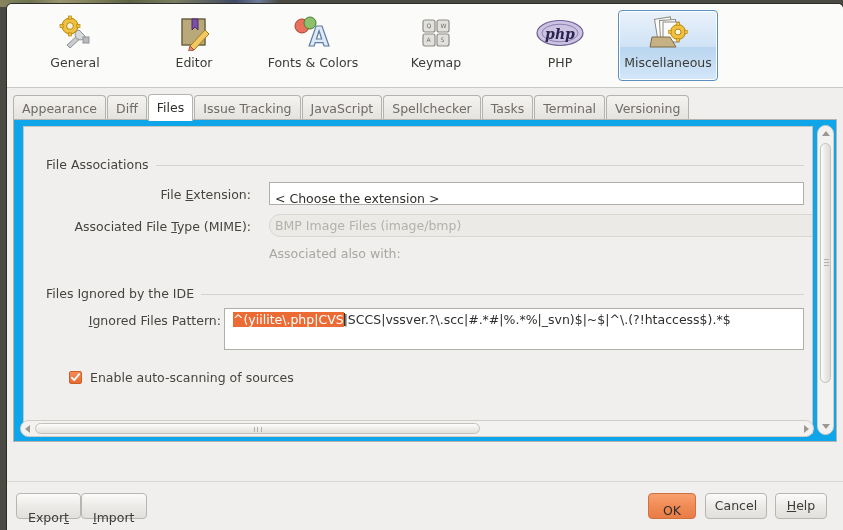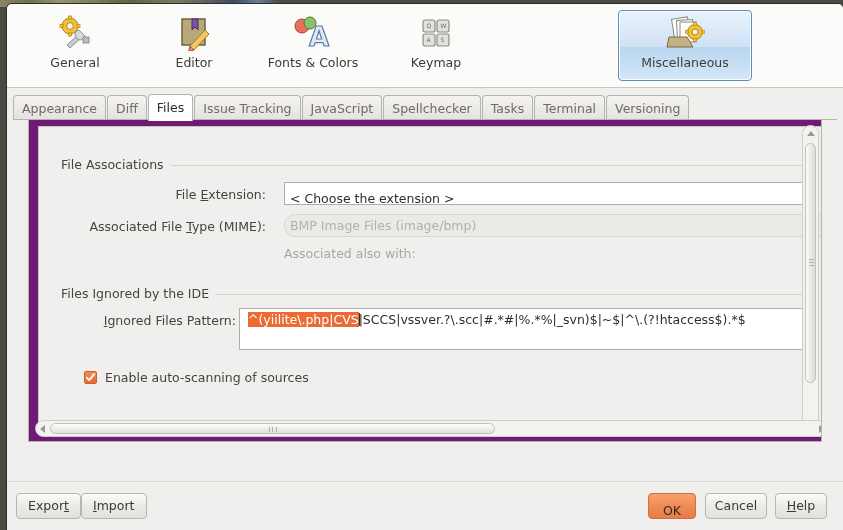--- a/index.html
+++ b/index.html
@@ -148,23 +148,23 @@
     line-height: 26px;
     background: #ffffff;
     color: #2f2e2b;
     z-index: 3;
     margin-bottom: -1px;
   }
 
   
   #panel {
     position: relative;
-    margin: 0 21px;
+    margin: 0 6px;
     height: 322px;
-    background: #701a75;
+    background: #0ea5e9;
     border: 1px solid #b5b3ae;
     border-top: none;
     box-sizing: border-box;
     overflow: hidden;
   }
   #panel-inner {
     position: absolute;
     left: 9px; top: 6px;
     width: 790px;
     height: 308px;
@@ -354,21 +354,21 @@
     left: 0; right: 0; bottom: 0;
     height: 48px;
     background: #f0efed;
     border-top: 1px solid #d9d7d2;
   }
   .btn {
     position: absolute;
     top: 11px;
     height: 26px;
     line-height: 24px;
-    padding: 0 11px;
+    padding: 12px 11px;
     font-size: 12.5px;
     color: #3c3b37;
     background: linear-gradient(180deg, #fbfbfa 0%, #ebeae7 52%, #e2e0dc 100%);
     border: 1px solid #b8b6b1;
     border-radius: 4px;
     box-sizing: border-box;
     cursor: pointer;
     white-space: nowrap;
   }
   .btn.primary {
@@ -445,22 +445,32 @@
             <text x="10.5" y="13">Q</text>
               <text x="24.5" y="13">W</text>
             <text x="10.5" y="27">A</text>
               <text x="24.5" y="27">S</text>
           </g>
         </svg>
       </div>
       <div class="cat-label">Keymap</div>
     </div>
 
-
-    <div class="cat-item selected" style="left:611px;width:134px;">
+    <div class="cat-item" style="left:493px;">
+      <div class="cat-icon">
+        <svg width="54" height="30" viewBox="0 0 54 30" aria-hidden="true">
+          <ellipse cx="27" cy="15" rx="23" ry="12.5" fill="#cbc3e0" stroke="#6a5f96" stroke-width="1.2"></ellipse>
+          <ellipse cx="27" cy="15" rx="18" ry="8.8" fill="none" stroke="#8b81b5" stroke-width="1"></ellipse>
+          <text x="27" y="21" text-anchor="middle" font-family="DejaVu Serif, serif" font-size="14" font-weight="bold" font-style="italic" fill="#2b2452">php</text>
+        </svg>
+      </div>
+      <div class="cat-label">PHP</div>
+    </div>
+
+    <div class="cat-item selected" style="left:611px;width:100px;">
       <div class="cat-icon">
         <svg width="44" height="36" viewBox="0 0 44 36" aria-hidden="true">
           <g fill="#fdfdfb" stroke="#8b8982" stroke-width="1">
             <rect x="10" y="3" width="16" height="20" transform="rotate(-9 18 13)"></rect>
             <rect x="14" y="5" width="16" height="20" transform="rotate(-3 22 15)"></rect>
             <rect x="17" y="7" width="16" height="20"></rect>
           </g>
           <path d="M6 22 h18 l6 10 H4 Z" fill="#c6b184" stroke="#7d6c44" stroke-width="1"></path>
           <circle cx="32" cy="17" r="7.5" fill="#f0c040" stroke="#b8860b" stroke-width="1"></circle>
           <circle cx="32" cy="17" r="3" fill="#fdf8e6" stroke="#b8860b" stroke-width="1"></circle>

